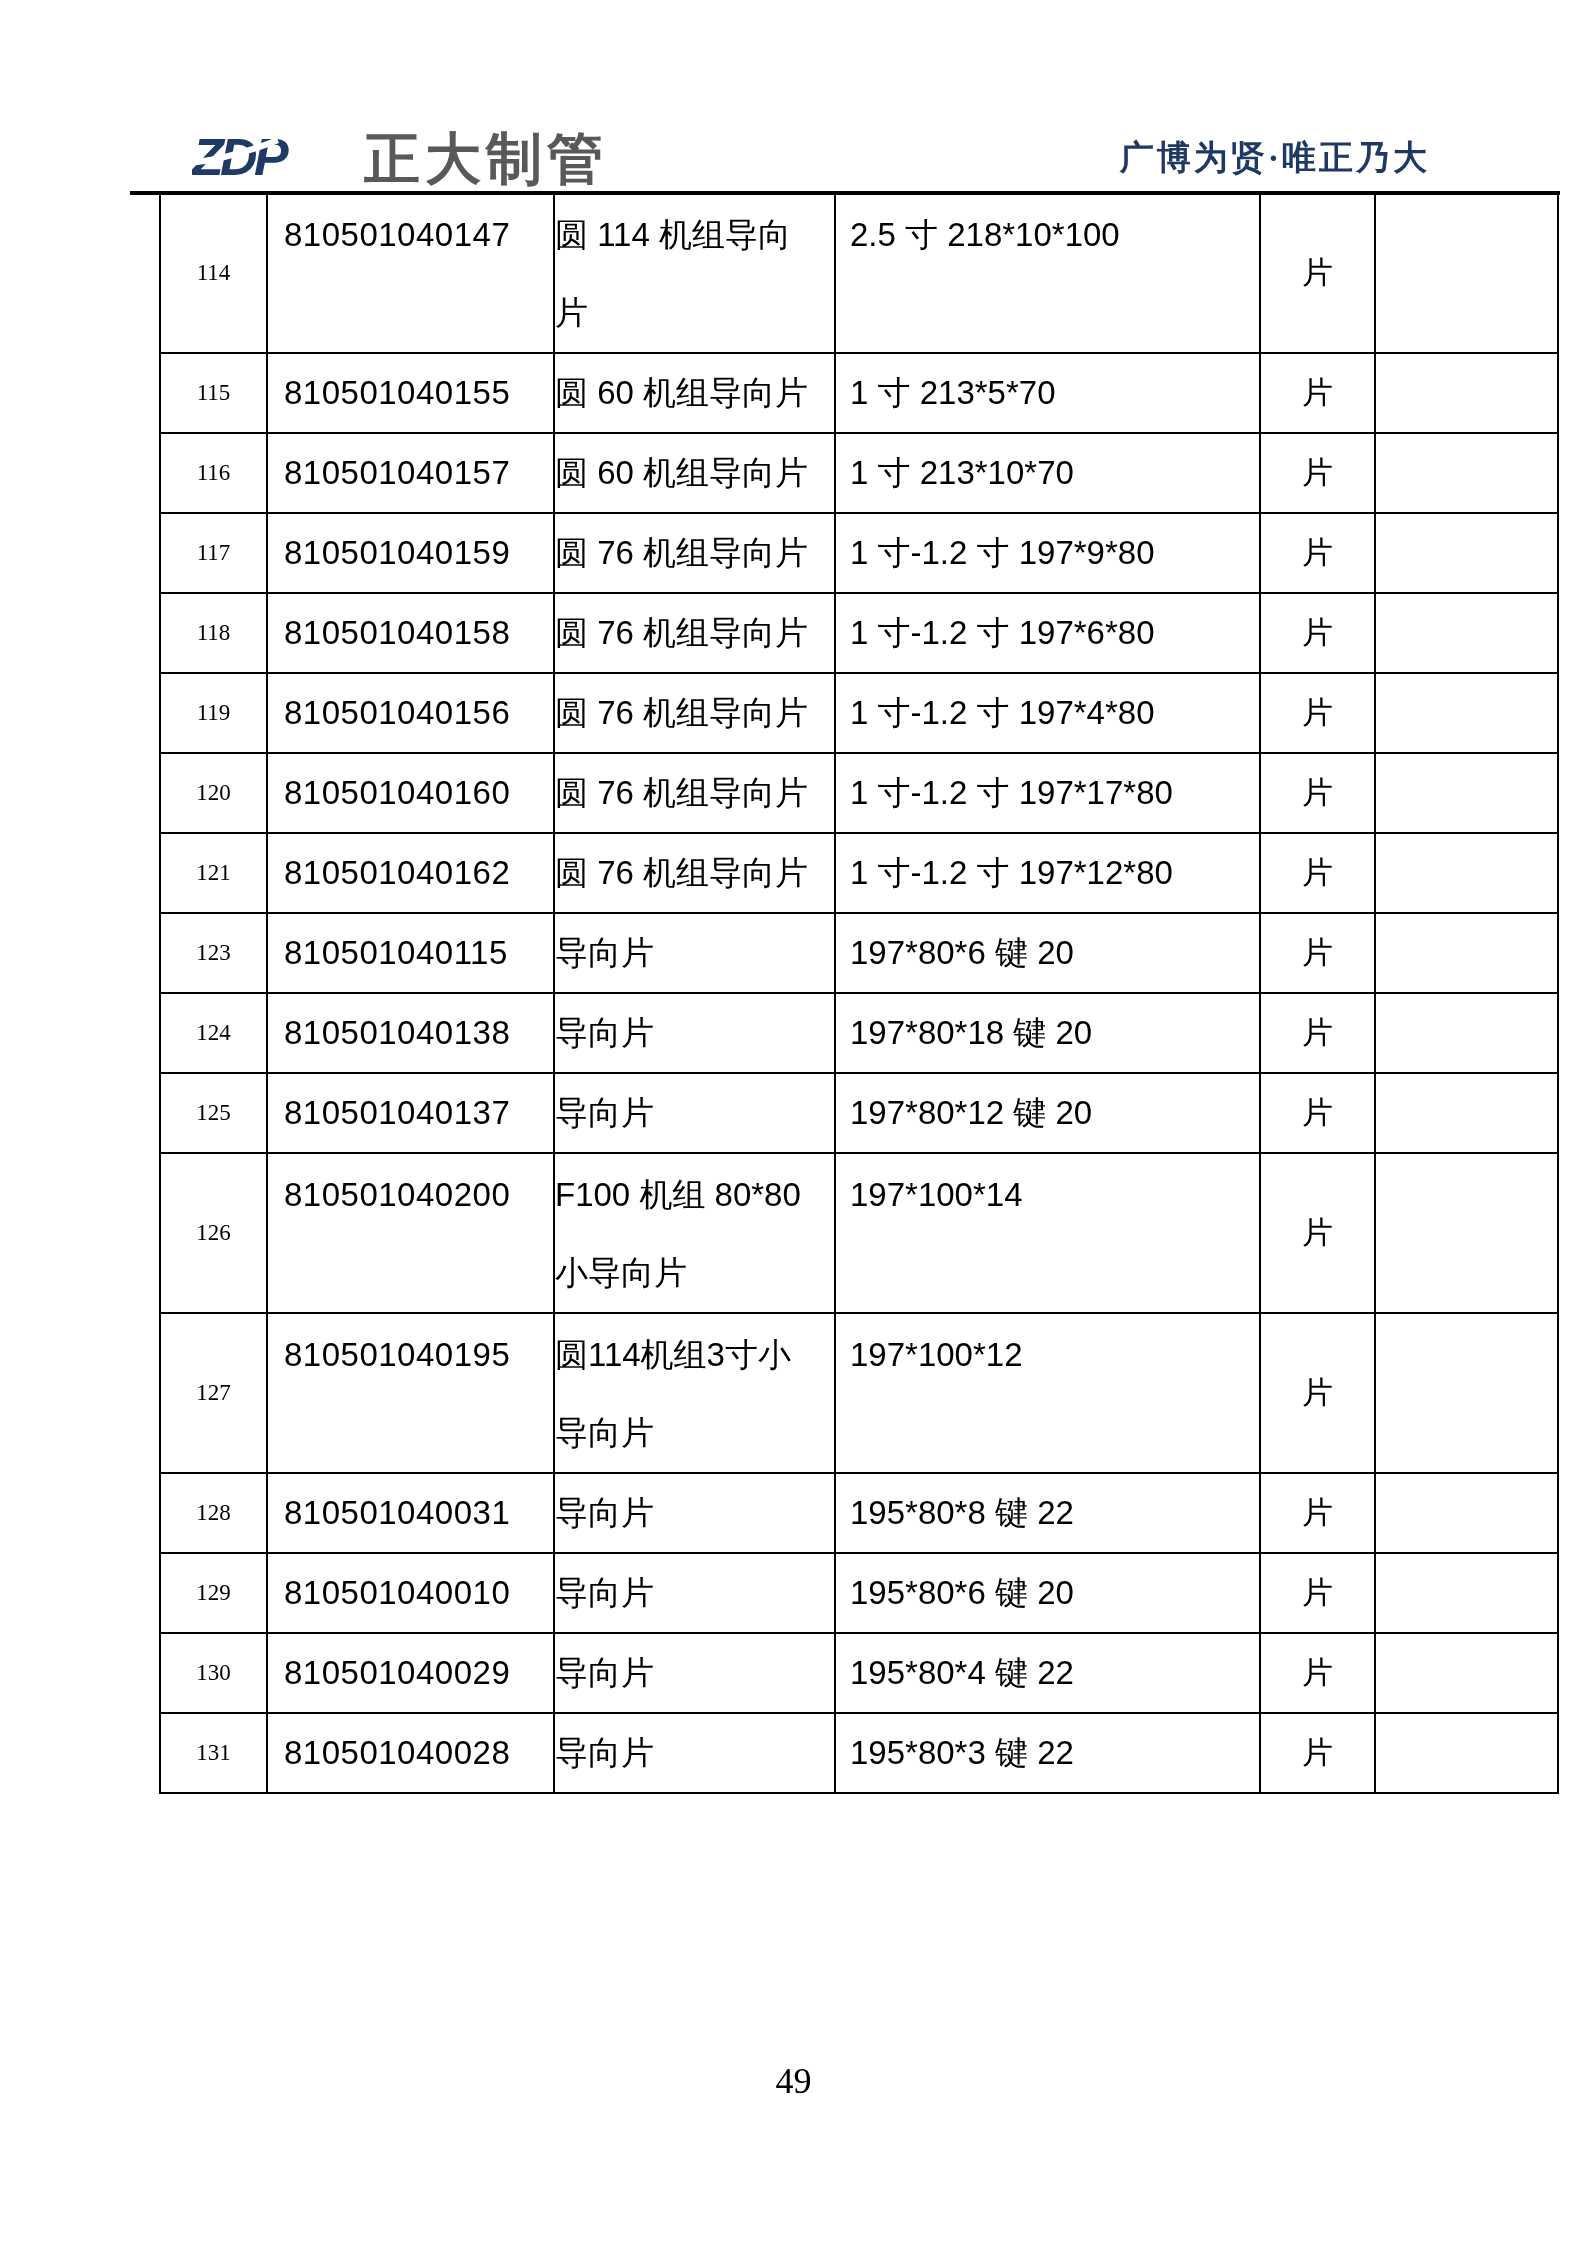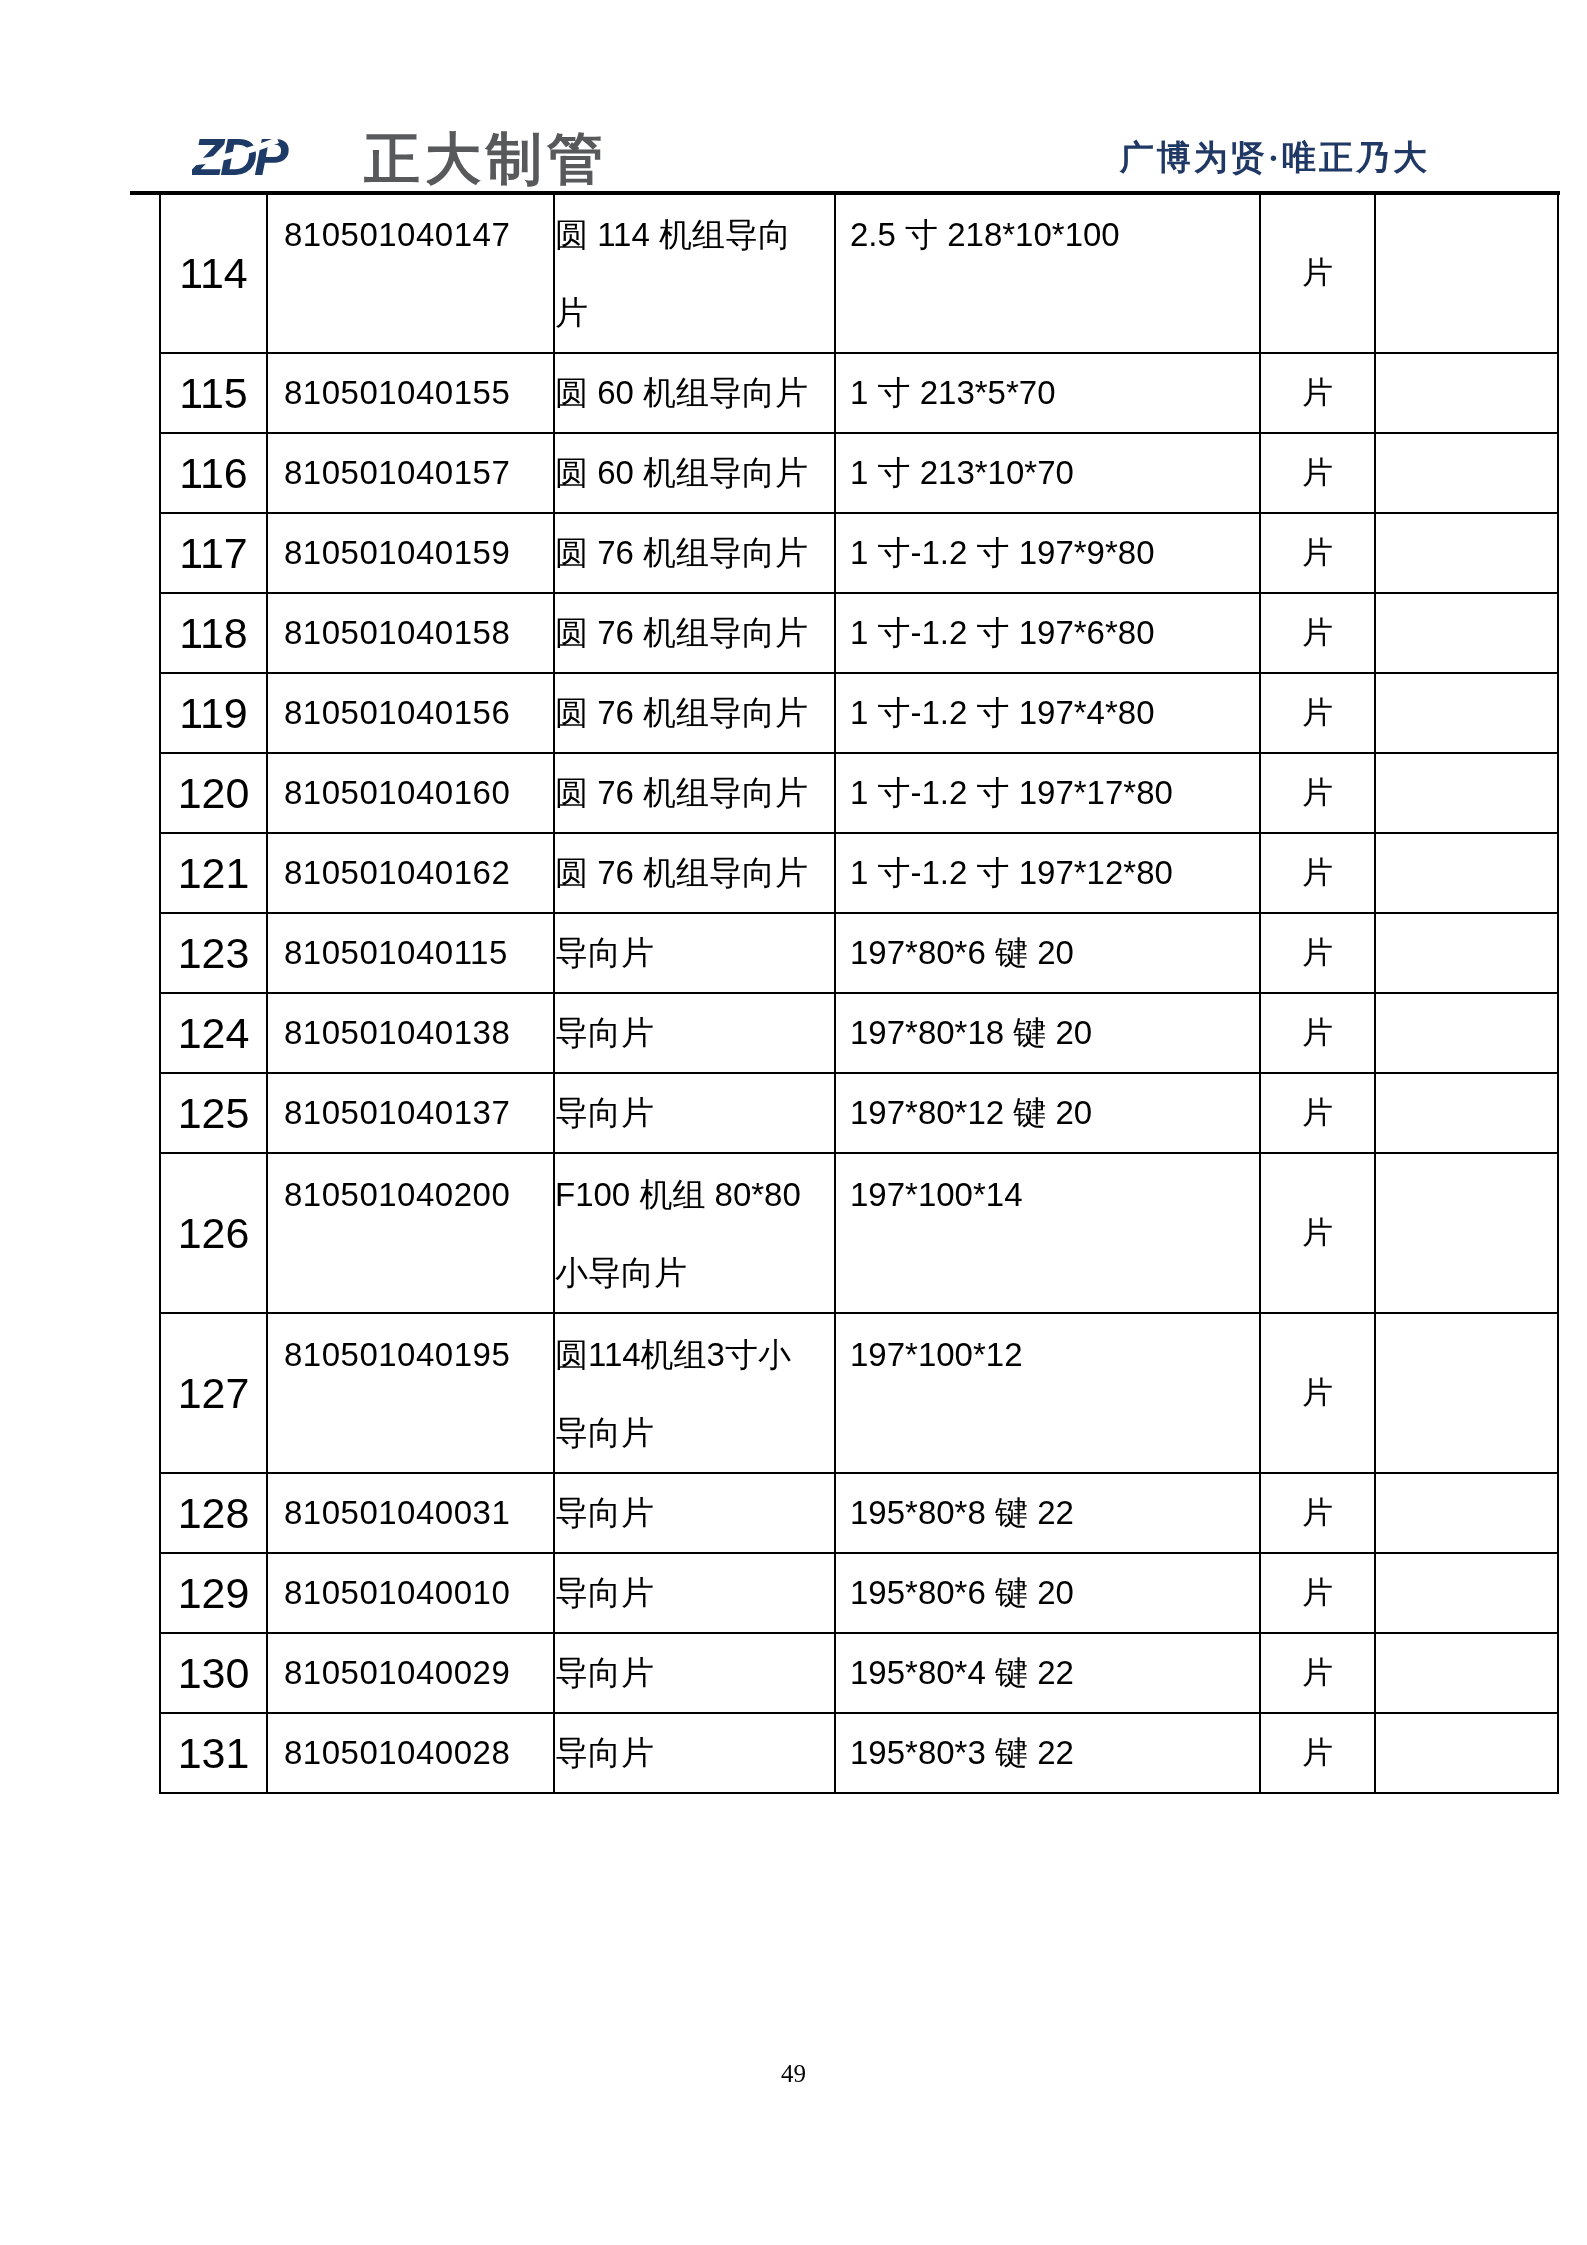--- a/index.html
+++ b/index.html
@@ -21,34 +21,34 @@
             font-weight:700; font-size:34px; letter-spacing:3px; color:var(--slogan_navy,#1f3864); }
 
   
   table.parts { position:absolute; left:159px; top:194px; width:1398px; table-layout:fixed;
                 border-collapse:collapse; }
   table.parts td { border:2px solid #000; vertical-align:middle; overflow:hidden; }
   table.parts tr { height:80px; }
   table.parts tr.tall { height:159px; }
   table.parts tr:first-child td { border-top:none; }
 
-  td.c-no   { text-align:center; font-family:Liberation Sans, sans-serif; font-size:43px; }
+  td.c-no   { text-align:center; font-family:Liberation Serif, serif; font-size:23px; }
   td.c-code { padding-left:16px; font-size:33px; letter-spacing:.5px; }
   td.c-name { padding-right:10px; font-size:33px; line-height:78px; white-space:pre-wrap; }
   td.c-spec { padding-left:14px; padding-right:19px; font-size:33px; line-height:78px; }
   td.c-code, td.c-spec, td.c-name { font-family:"Liberation Sans",sans-serif; }
   td.c-unit { text-align:center; font-family:"Liberation Serif","DejaVu Serif",serif; font-size:31px; }
   td.c-note { }
 
   tr.tall td.c-code, tr.tall td.c-name, tr.tall td.c-spec { vertical-align:top; padding-top:2px; }
   td.c-code { line-height:78px; }
 
   
   .footer { position:absolute; left:0; top:2060px; width:1587px; text-align:center;
-            font-family:"Liberation Serif",serif; font-size:25px; }
+            font-family:"Liberation Serif",serif; font-size:36px; }
 </style>
 </head>
 <body>
 
 <div class="page">
 
   <div class="hdr">
     <div class="logo">
       <svg class="logo-mark" viewBox="0 0 170 54" xmlns="http://www.w3.org/2000/svg" aria-hidden="true">
         <text x="0" y="46" font-family="Liberation Sans, sans-serif" font-size="58" font-weight="900" font-style="italic" letter-spacing="-4" fill="#1e3a66">ZDP</text>

